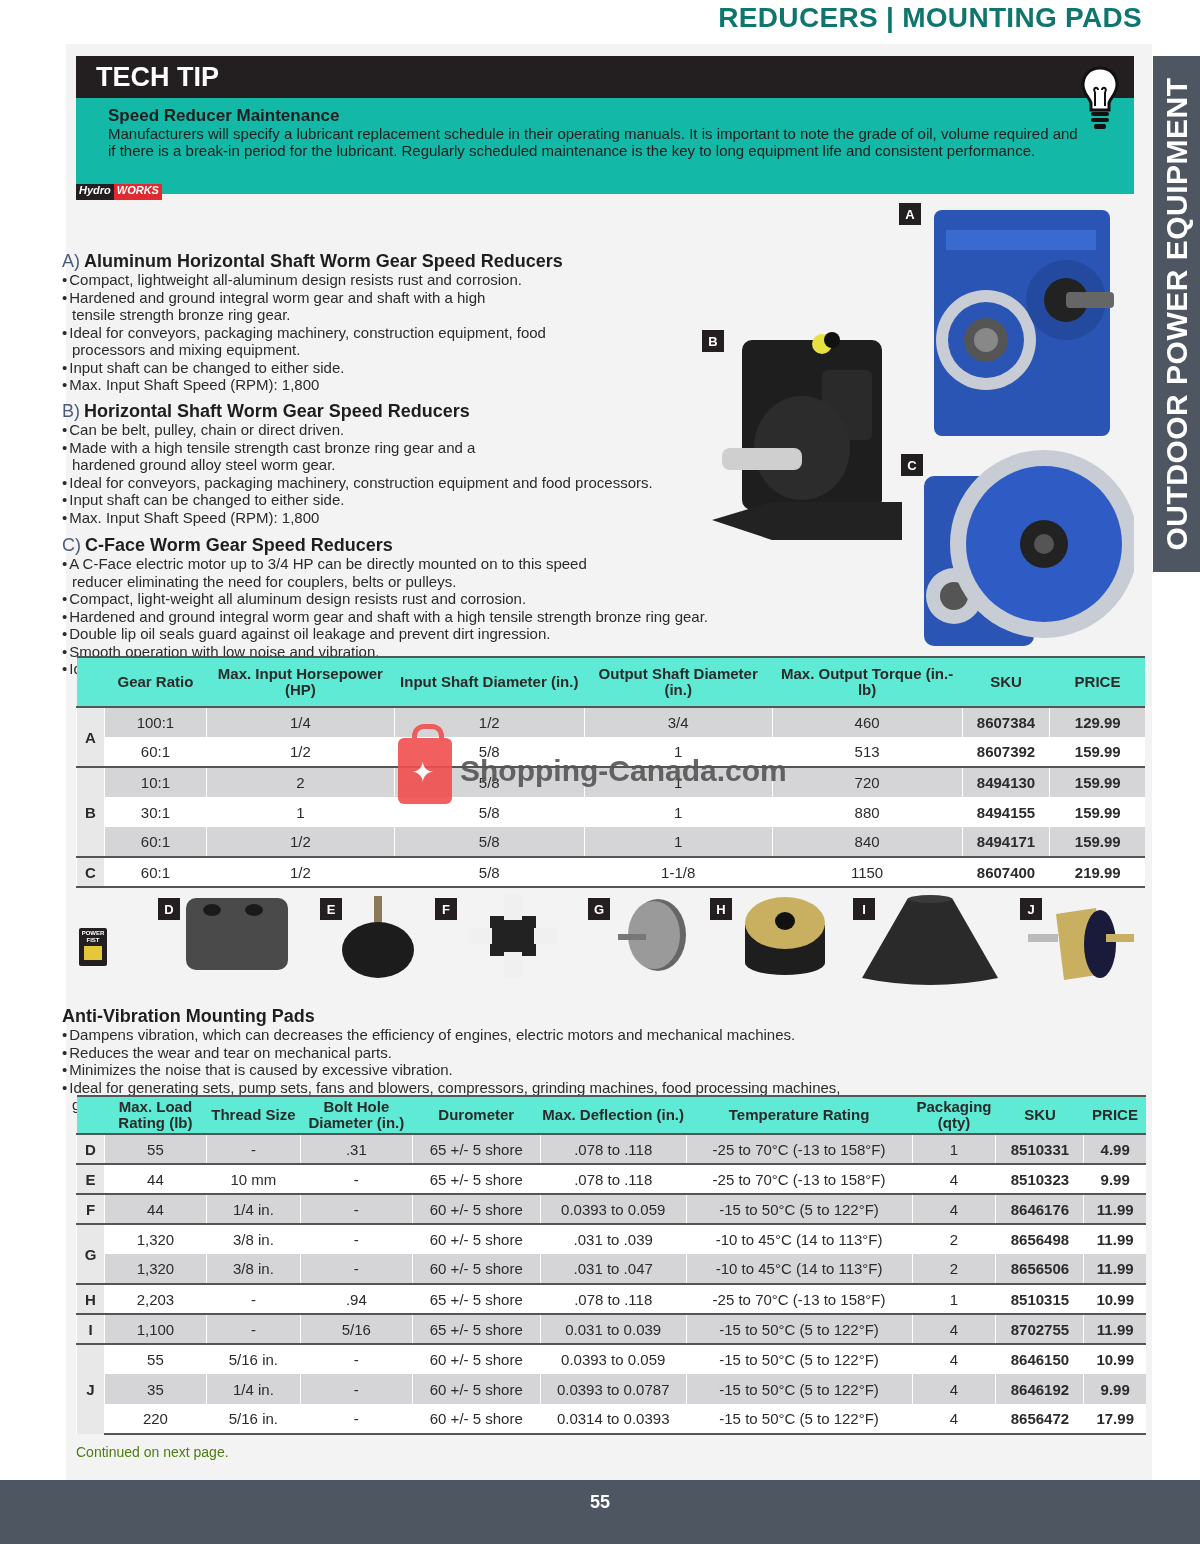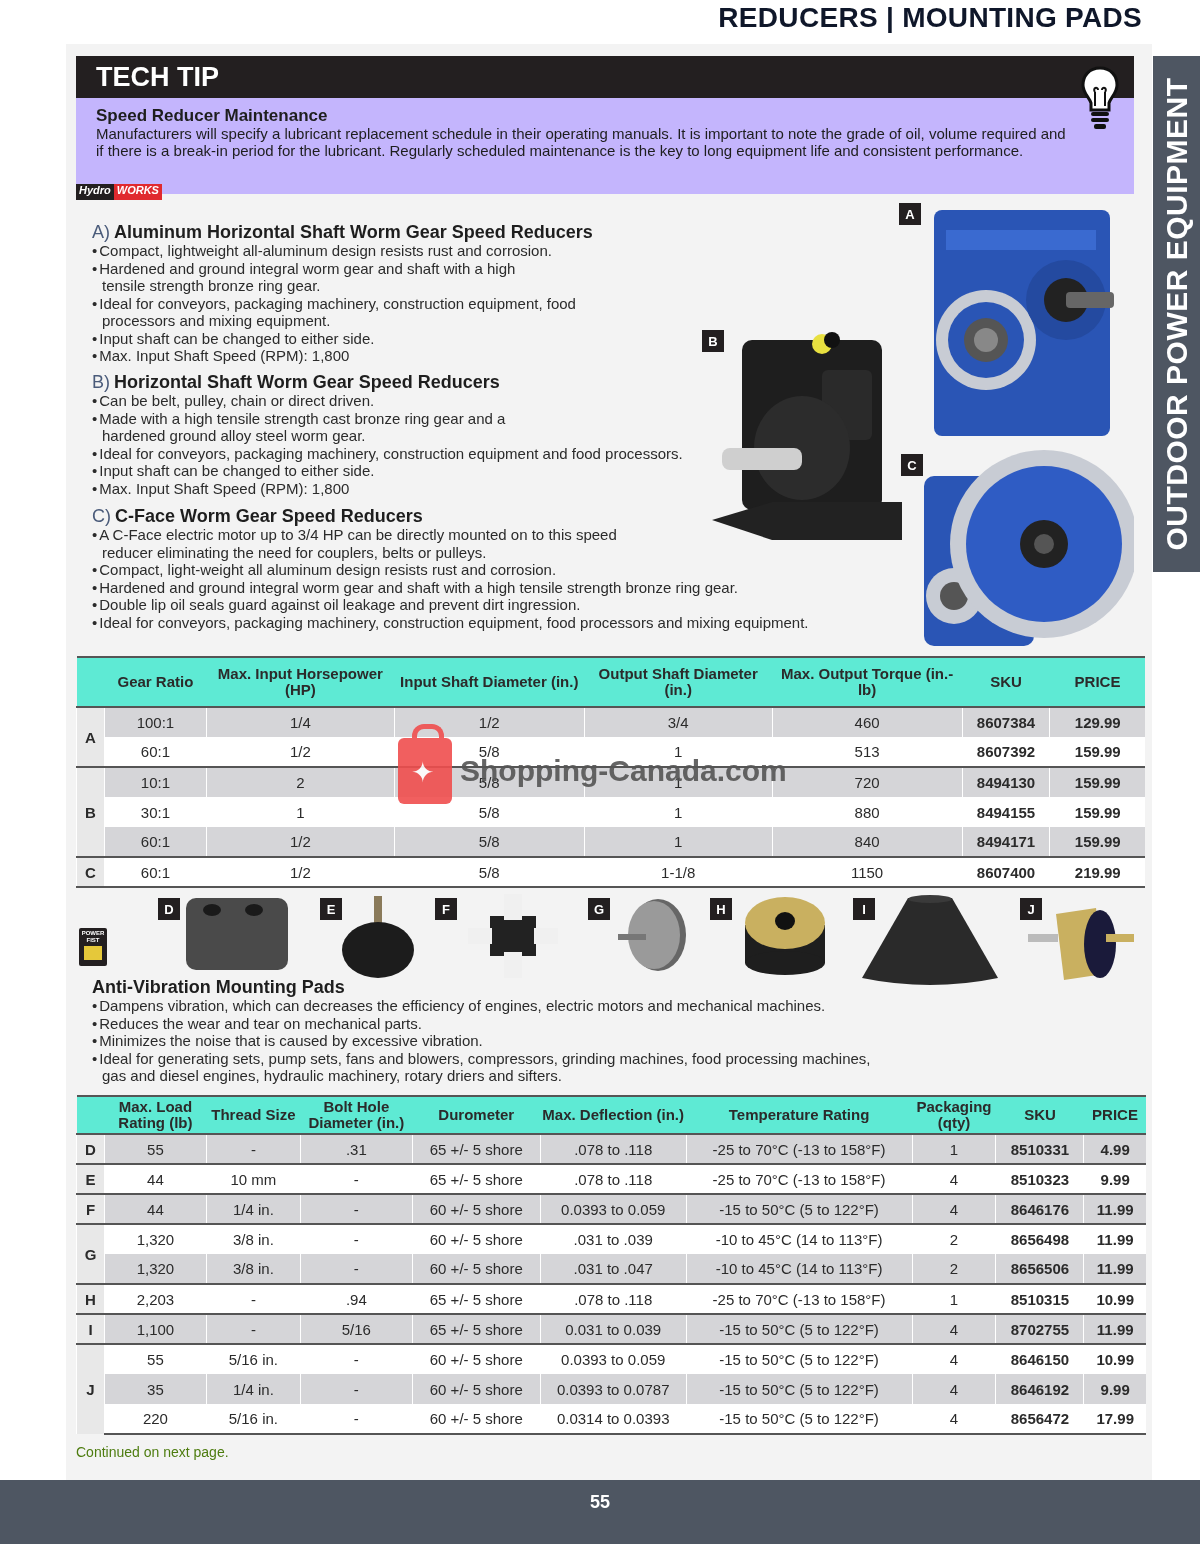--- a/index.html
+++ b/index.html
@@ -1,38 +1,38 @@
 <!DOCTYPE html>
 <html><head>
 <meta charset="utf-8">
 <style>
   * { box-sizing: border-box; margin: 0; padding: 0; }
   html, body { width: 1200px; height: 1544px; background: #ffffff; overflow: hidden; }
   body { position: relative; font-family: "Liberation Sans", sans-serif; color: #2b2b2b; }
 
-  .page-header { position: absolute; right: 58px; top: 2px; font-size: 28px; font-weight: bold; color: #0f172a; letter-spacing: 0.3px; }
+  .page-header { position: absolute; right: 58px; top: 2px; font-size: 28px; font-weight: bold; color: #0f766e; letter-spacing: 0.3px; }
 
   .content-panel { position: absolute; left: 66px; top: 44px; width: 1086px; height: 1436px; background: #f3f3f3; }
 
   .side-tab { position: absolute; left: 1153px; top: 56px; width: 47px; height: 516px; background: #4e5662; }
   .side-tab-text { position: absolute; left: 50%; top: 50%; transform: translate(-50%,-50%) rotate(-90deg); white-space: nowrap; color: #fff; font-size: 30px; font-weight: bold; letter-spacing: 0.5px; }
 
   .tech-tip { position: absolute; left: 76px; top: 56px; width: 1058px; height: 138px; }
   .tech-tip-bar { height: 42px; background: #231f20; padding-left: 20px; display: flex; align-items: center; }
   .tech-tip-title { color: #fff; font-size: 27px; font-weight: bold; }
-  .tech-tip-body { background: #c4b5fd; height: 96px; padding: 9px 20px; }
+  .tech-tip-body { background: #14b8a6; height: 96px; padding: 9px 32px; }
   .tech-tip-heading { font-size: 17px; font-weight: bold; color: #1e1e1e; line-height: 18px; }
   .tech-tip-text { font-size: 15px; color: #1e1e1e; line-height: 17px; width: 980px; }
   .bulb-icon { position: absolute; right: 14px; top: 10px; width: 40px; height: 66px; }
 
   .brand-logo { position: absolute; left: 76px; top: 184px; height: 16px; display: flex; font-size: 11px; font-weight: bold; font-style: italic; }
   .brand-logo .b1 { background: #231f20; color: #fff; padding: 0 3px; }
   .brand-logo .b2 { background: #e02a2f; color: #fff; padding: 0 3px; }
 
-  .section { position: absolute; left: 92px; }
+  .section { position: absolute; left: 62px; margin-top: 29px; }
   .section-title { font-size: 18px; font-weight: bold; color: #1e1e1e; line-height: 20px; }
   .section-title .letter { color: #4a5b7a; font-weight: normal; margin-right: 4px; }
   .bullets { list-style: none; font-size: 15px; line-height: 17.5px; color: #2b2b2b; }
   .bullets li { padding-left: 10px; text-indent: -10px; }
   .bullets li::before { content: "•"; margin-right: 2px; }
 
   .product-img { position: absolute; }
   .tag { position: absolute; width: 22px; height: 22px; background: #231f20; color: #fff; font-size: 13px; font-weight: bold; display: flex; align-items: center; justify-content: center; }
 
   table.spec { position: absolute; border-collapse: collapse; font-size: 15px; color: #2b2b2b; }
@@ -123,20 +123,21 @@
 
 <div class="section" style="top:506px; width:800px;">
   <div class="section-title">
     <span class="letter">C)</span><span>C-Face Worm Gear Speed Reducers</span>
   </div>
   <ul class="bullets">
     <li style="width:540px">A C-Face electric motor up to 3/4 HP can be directly mounted on to this speed reducer eliminating the need for couplers, belts or pulleys.</li>
     <li>Compact, light-weight all aluminum design resists rust and corrosion.</li>
     <li>Hardened and ground integral worm gear and shaft with a high tensile strength bronze ring gear.</li>
     <li>Double lip oil seals guard against oil leakage and prevent dirt ingression.</li>
+    <li>Smooth operation with low noise and vibration.</li>
     <li>Ideal for conveyors, packaging machinery, construction equipment, food processors and mixing equipment.</li>
   </ul>
 </div>
 
 <div class="tag" style="left:899px; top:203px;">A</div>
 <svg class="product-img" style="left:926px; top:200px;" width="192" height="246" viewBox="0 0 192 246">
   <rect x="8" y="10" width="176" height="226" rx="8" fill="#2a55b5"></rect>
   <rect x="20" y="30" width="150" height="20" fill="#3a6ad0"></rect>
   <circle cx="60" cy="140" r="50" fill="#c8ccd4"></circle>
   <circle cx="60" cy="140" r="38" fill="#2a55b5"></circle>

